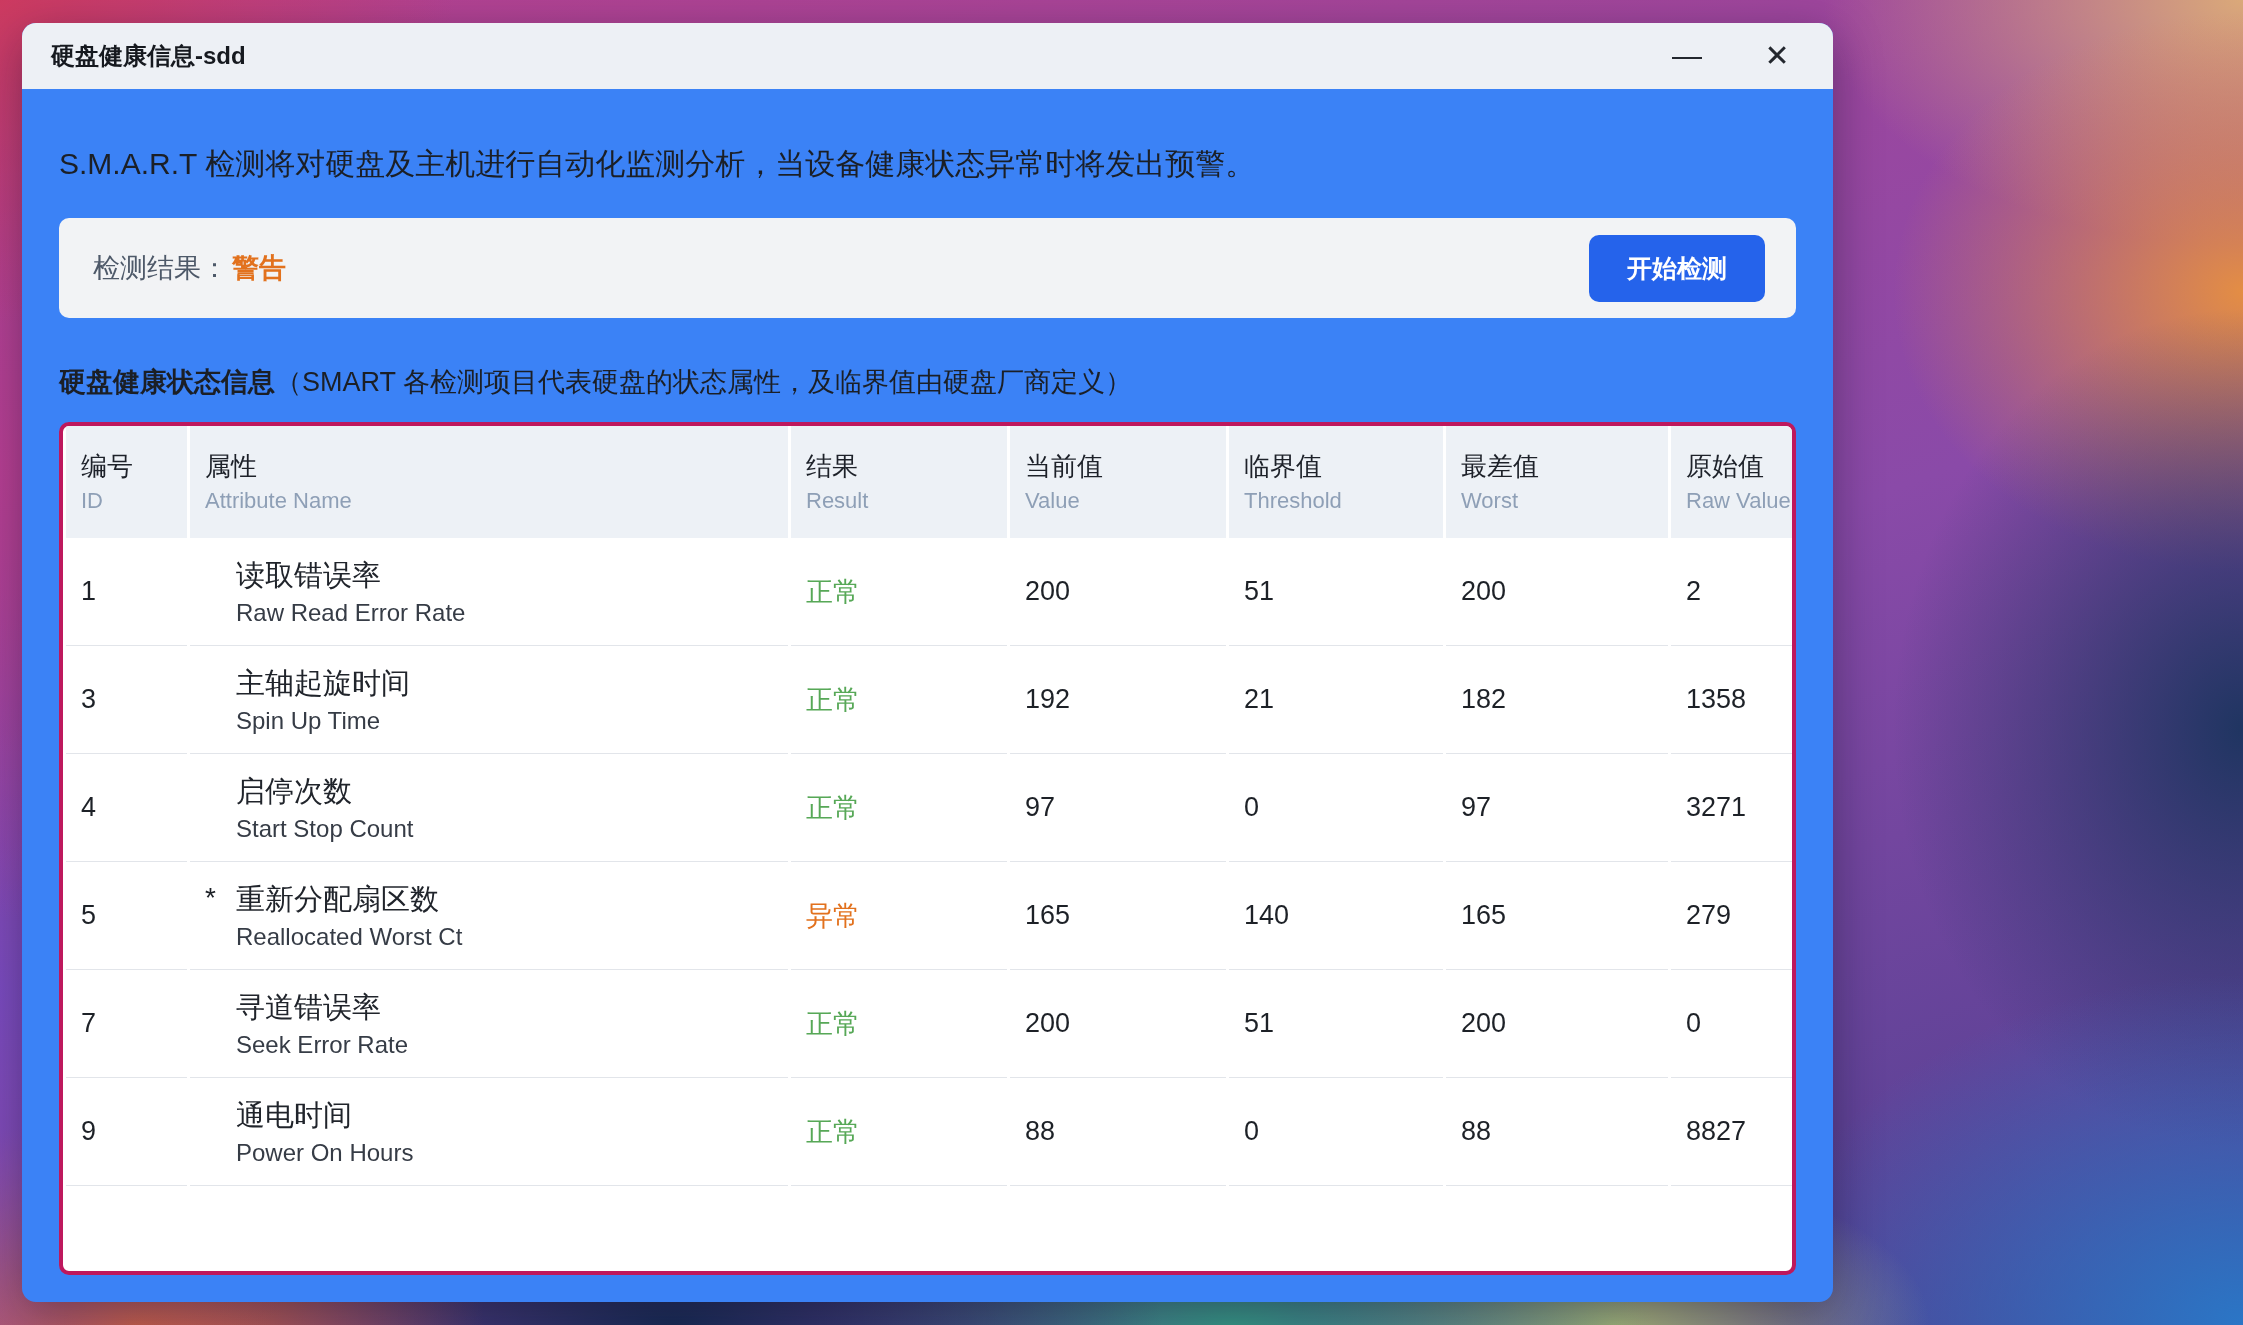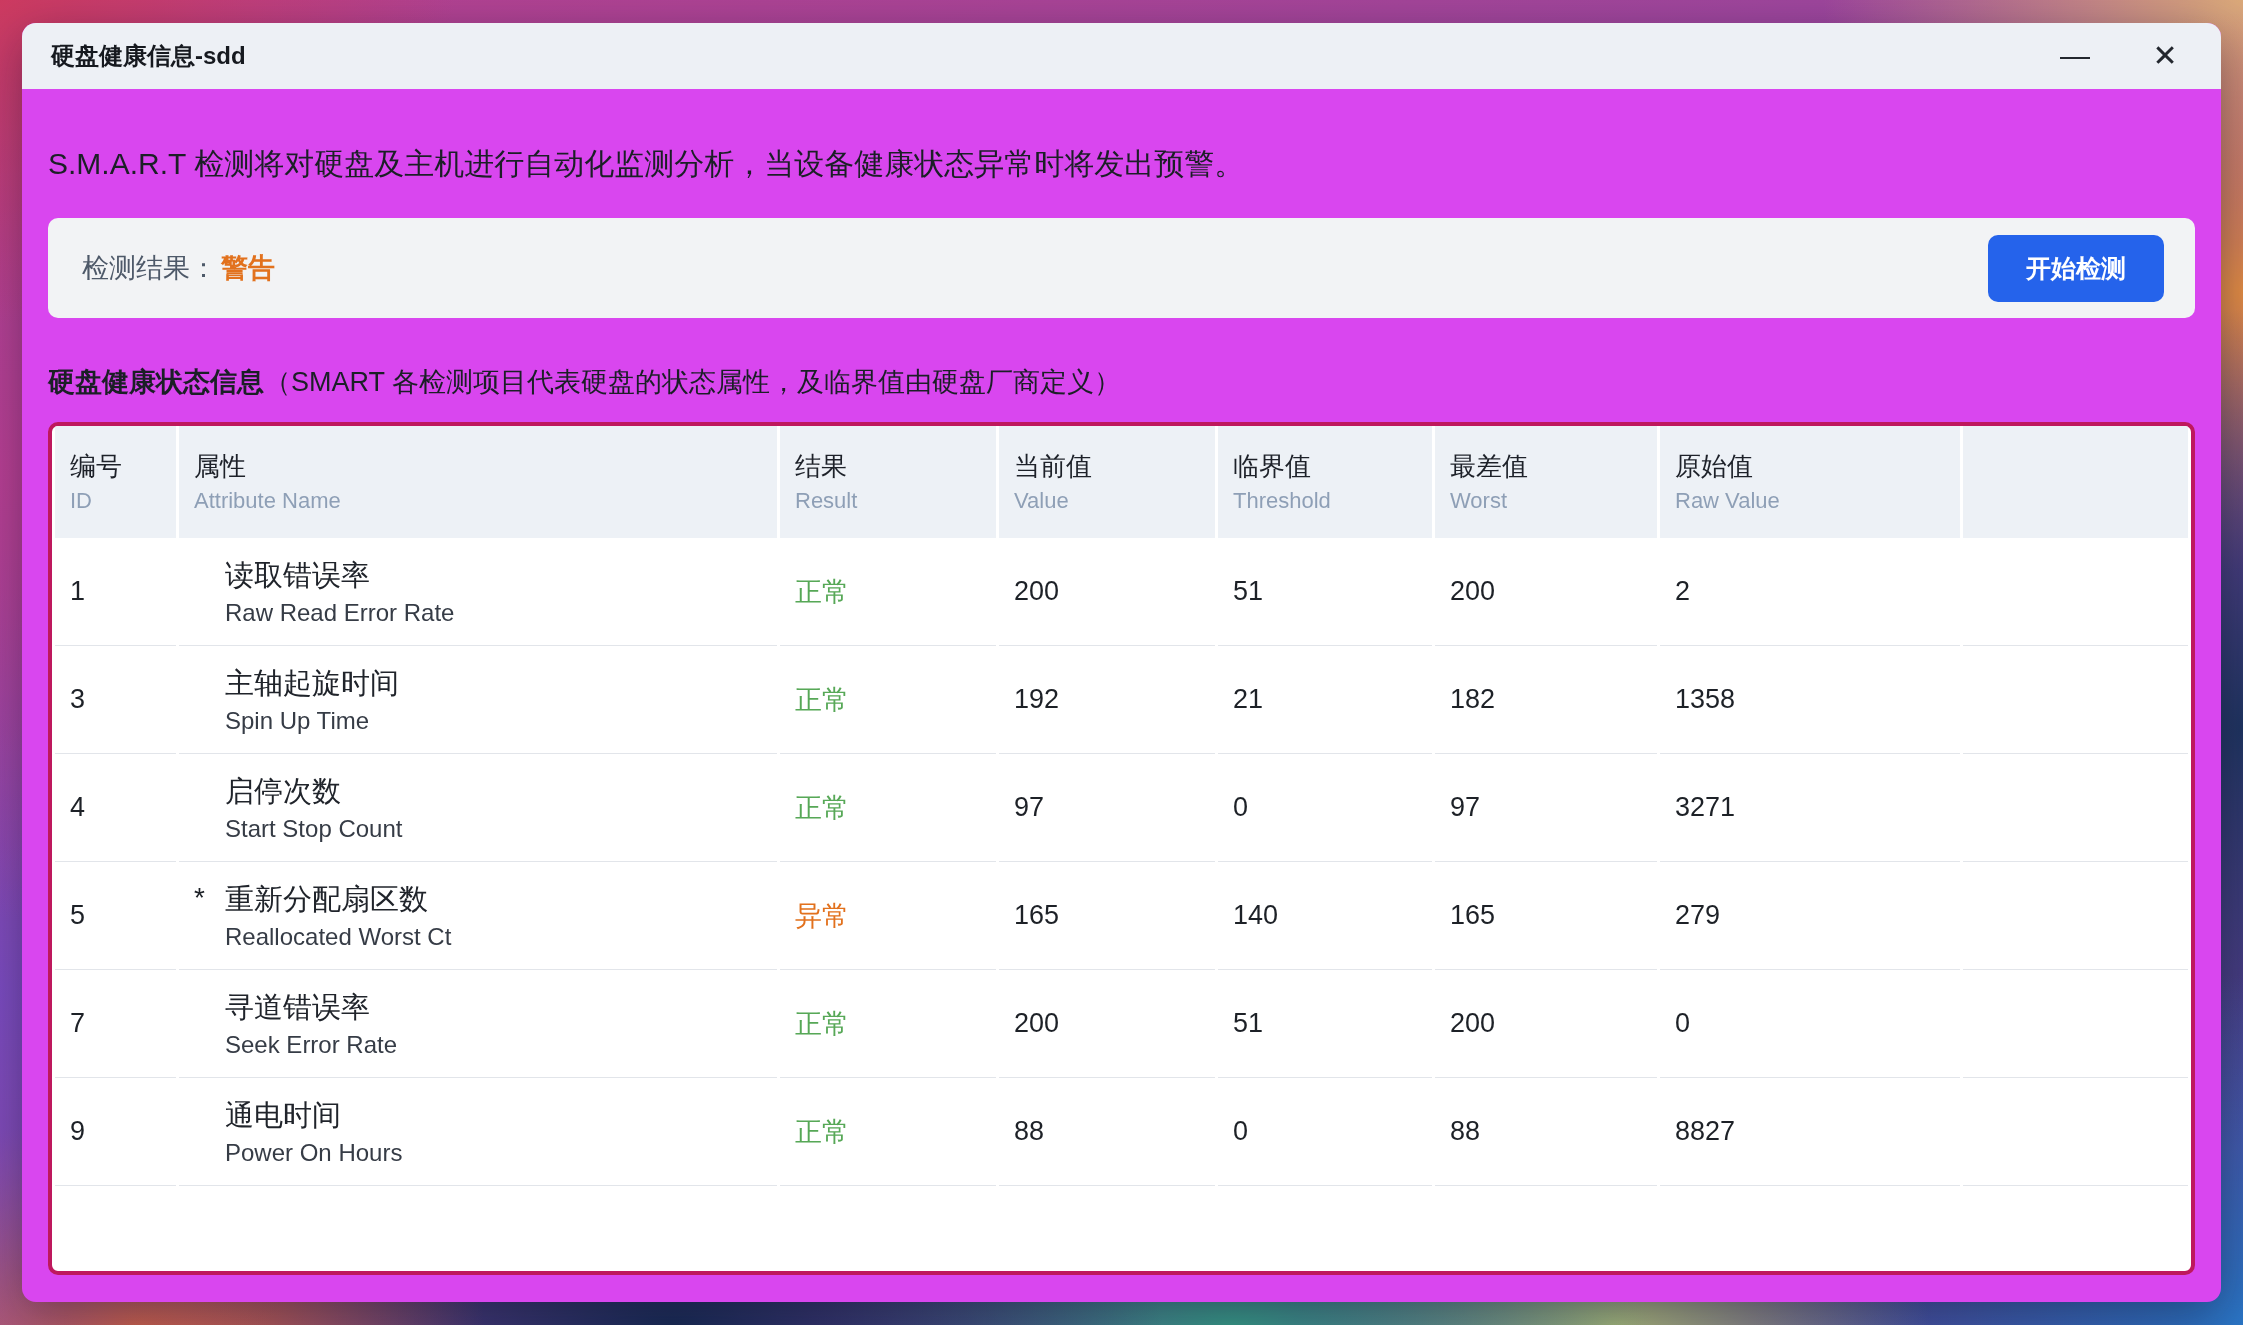--- a/index.html
+++ b/index.html
@@ -14,36 +14,36 @@
       radial-gradient(ellipse 700px 300px at 30% 100%, rgba(21,43,84,.95), rgba(21,43,84,0) 70%),
       radial-gradient(ellipse 600px 260px at 55% 100%, rgba(52,166,137,.9), rgba(52,166,137,0) 70%),
       radial-gradient(ellipse 450px 220px at 72% 100%, rgba(190,209,122,.85), rgba(190,209,122,0) 70%),
       radial-gradient(ellipse 700px 500px at 100% 100%, rgba(41,121,201,.95), rgba(41,121,201,0) 70%),
       radial-gradient(ellipse 500px 600px at 100% 55%, rgba(27,52,94,.95), rgba(27,52,94,0) 70%),
       radial-gradient(ellipse 500px 400px at 100% 22%, rgba(232,145,63,.95), rgba(232,145,63,0) 70%),
       radial-gradient(ellipse 600px 350px at 100% 0%, rgba(222,174,119,.95), rgba(222,174,119,0) 70%),
       linear-gradient(160deg,#b8418f 0%,#8a4aa8 55%,#4a3f8f 100%);
   }
   .window{
-    position:absolute;left:22px;top:23px;width:2199px;height:1279px;
-    background:#d946ef;border-radius:14px;overflow:hidden;
+    position:absolute;left:22px;top:23px;width:1811px;height:1279px;
+    background:#3b82f6;border-radius:14px;overflow:hidden;
     box-shadow:0 14px 48px rgba(10,10,30,.38);
   }
   .titlebar{
     height:66px;background:#edf0f5;display:flex;align-items:center;
     justify-content:space-between;padding:0 30px 0 29px;box-sizing:border-box;
   }
   .titlebar .title{font-size:24px;font-weight:bold;color:#16191f;}
   .win-controls{display:flex;align-items:center;gap:38px;}
   .win-btn{
     width:52px;height:52px;border:none;background:transparent;cursor:pointer;
     display:flex;align-items:center;justify-content:center;
     font-size:30px;color:#23272e;line-height:1;padding:0;border-radius:6px;
   }
-  .content{padding:0 26px;box-sizing:border-box;}
+  .content{padding:0 37px;box-sizing:border-box;}
   .desc{
     margin:52px 0 0 0;font-size:30px;line-height:46px;color:#1b1f26;
   }
   .result-bar{
     margin-top:31px;height:100px;background:#f2f3f5;border-radius:10px;
     display:flex;align-items:center;justify-content:space-between;
     padding:0 31px 0 34px;box-sizing:border-box;
   }
   .result-label{font-size:27px;color:#4e5969;}
   .result-status{font-size:27px;font-weight:bold;color:#e2711d;margin-left:4px;}

